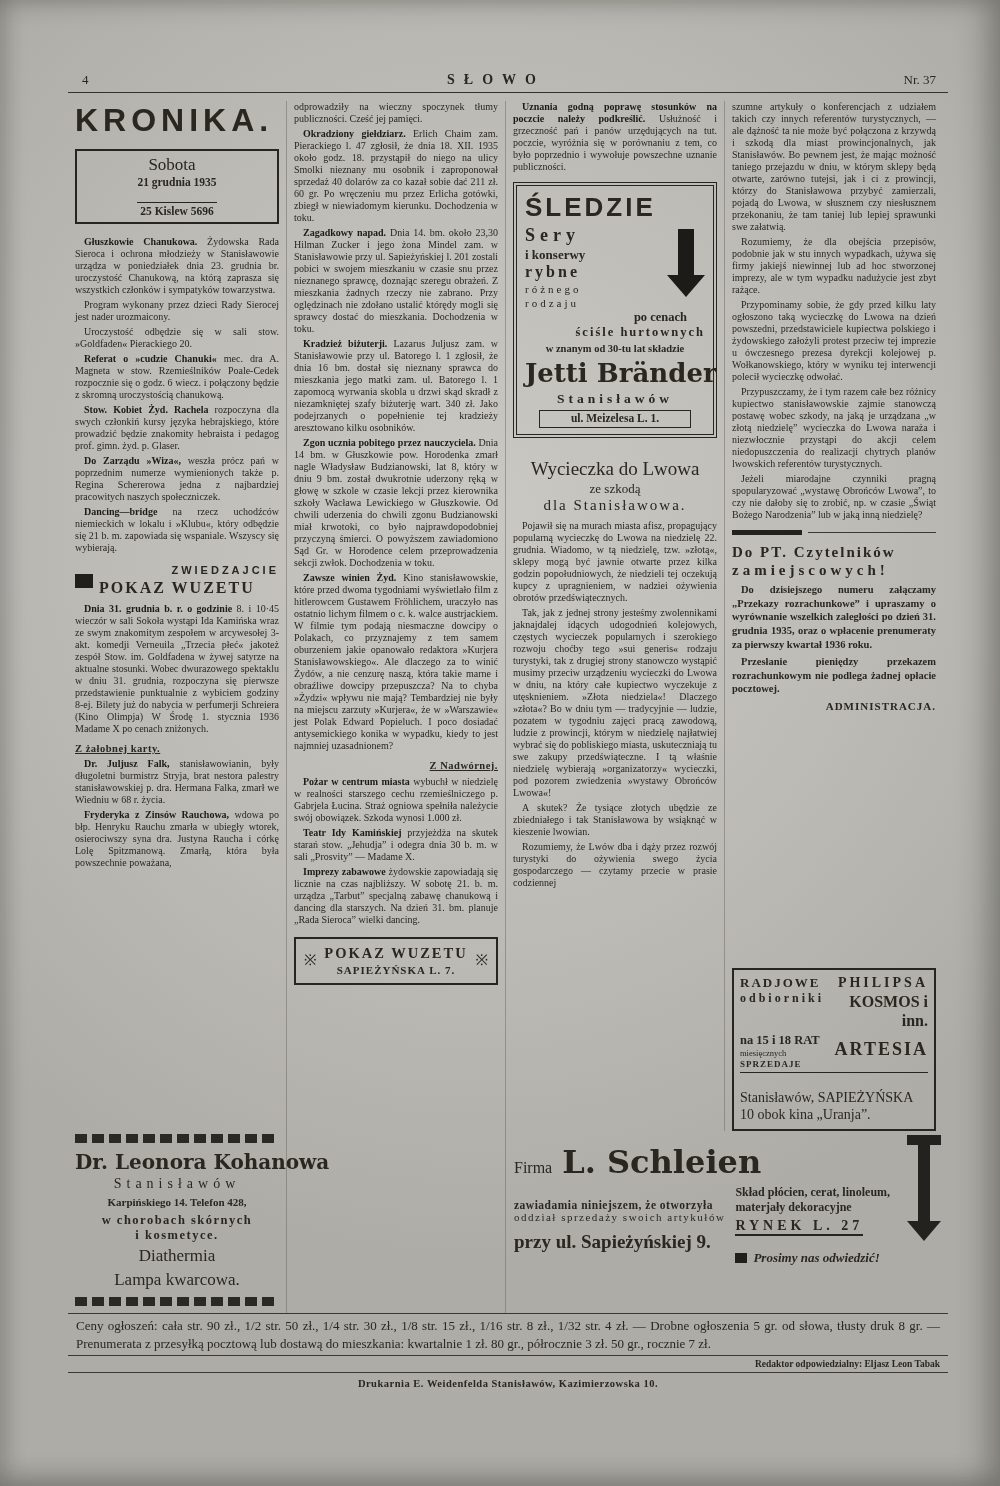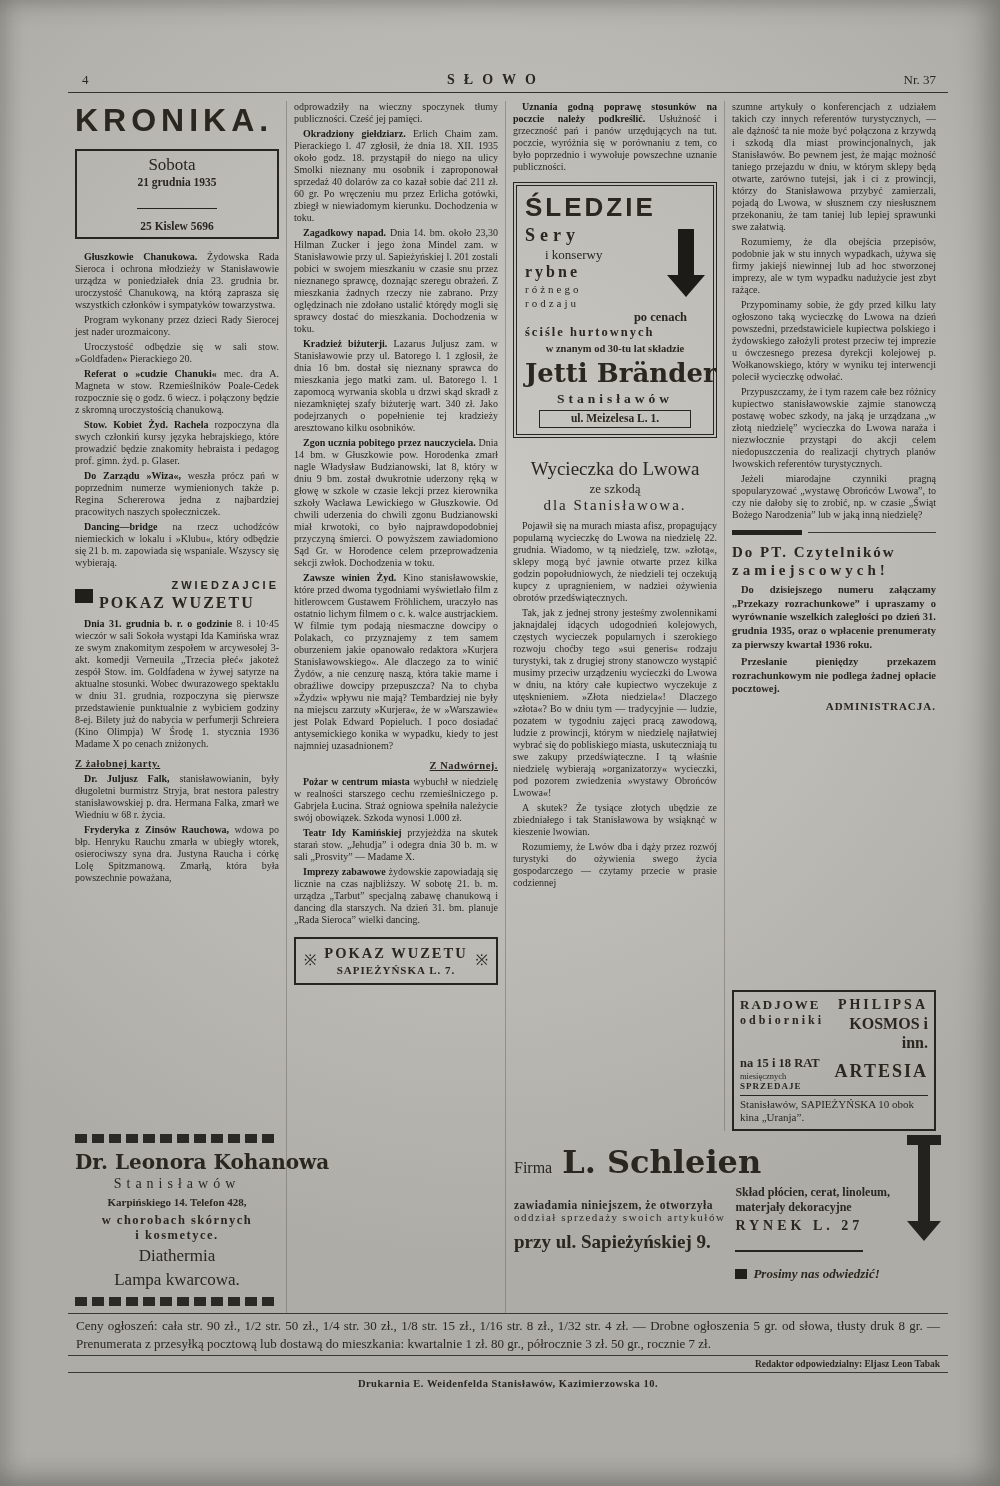--- a/index.html
+++ b/index.html
@@ -32,21 +32,21 @@
   .lead { font-weight:bold; color:#1d1b15; }
   .lead:empty { display:none; }
   .subhead { font-size:10.5px; font-weight:bold; text-decoration:underline; text-align:left; margin:5px 0 3px; letter-spacing:.5px; }
   .subhead.center { text-align:right; }
 
   
   .kronika-title { font-family:"Liberation Sans","DejaVu Sans",sans-serif; font-weight:bold; font-size:32px; letter-spacing:5px; margin:0 0 10px; text-align:left; }
   .datebox { border:2px solid #26251f; display:flex; align-items:center; padding:4px 6px; margin-bottom:12px;flex-direction:column; }
   .db-day { font-size:17px; margin-right:10px; white-space:nowrap; }
   .db-dates { flex:1; text-align:center; font-weight:bold; font-size:11.5px; }
-  .db-d1 { border-bottom:1.5px solid #26251f; padding-bottom:18px; margin-bottom:11px; }
+  .db-d1 { border-bottom:1.5px solid #26251f; padding-bottom:12px; margin-bottom:2px; }
 
   .sq { display:inline-block; width:12px; height:10px; background:#201f1a; }
   .sq.big { width:18px; height:14px; }
 
   .wz-notice { display:flex; gap:6px; align-items:center; margin:7px 0 6px; }
   .wz-text { flex:1; }
   .wz1 { font-family:"Liberation Sans","DejaVu Sans",sans-serif; font-weight:bold; font-size:11px; letter-spacing:3px; text-align:right; }
   .wz2 { font-weight:bold; font-size:16px; letter-spacing:2px; text-align:left; white-space:nowrap; }
 
   .chain { height:9px; margin:7px 0; background:repeating-linear-gradient(90deg,#2a2925 0 12px, rgba(0,0,0,0) 12px 17px); }
@@ -64,28 +64,28 @@
   .orn { font-size:15px; line-height:1; white-space:pre-line; }
   .wb-text { flex:1; text-align:center; }
   .wb1 { font-weight:bold; font-size:14.5px; letter-spacing:2px; white-space:nowrap; }
   .wb2 { font-weight:bold; font-size:11px; letter-spacing:1px; margin-top:2px; white-space:nowrap; }
 
   
   .sledzie { border:4px double #26251f; padding:6px 8px; margin:6px 0 8px; text-align:left; }
   .sl-title { font-family:"Liberation Sans","DejaVu Sans",sans-serif; font-weight:bold; font-size:26px; letter-spacing:3px; }
   .sl-mid { display:flex; justify-content:space-between; margin-top:2px; }
   .sl-sery { font-weight:bold; font-size:18px; letter-spacing:5px; }
-  .sl-kons { font-weight:normal; font-size:13px;margin-left:20px; }
+  .sl-kons { font-weight:bold; font-size:13px; }
   .sl-rybne { font-weight:bold; font-size:16px; letter-spacing:3px; }
   .sl-sp { font-size:11px; letter-spacing:3px; margin-top:1px; }
   .sl-arrow { padding-top:4px; }
   .sl-arrow .shaft { width:16px; height:46px; background:#1c1b17; margin:0 auto; }
   .sl-arrow .head { width:0; height:0; border-left:19px solid transparent; border-right:19px solid transparent; border-top:22px solid #1c1b17; margin:0 auto; }
   .sl-cen { font-weight:bold; font-size:12.5px; text-align:right; padding-right:18px; }
-  .sl-hurt { font-weight:bold; font-size:12.5px; letter-spacing:2px; }
+  .sl-hurt { font-weight:bold; font-size:12.5px; letter-spacing:2px;text-align:right; }
   .sl-znany { font-weight:bold; font-size:10.5px; text-align:center; margin-top:3px; }
   .sl-store { font-family:"DejaVu Serif",serif; font-weight:bold; font-size:26px; text-align:center; margin-top:2px; white-space:nowrap; }
   .sl-city { font-weight:bold; font-size:13.5px; letter-spacing:4px; text-align:center; margin-top:2px; }
   .sl-addr { font-weight:bold; font-size:11.5px; text-align:center; border:1.5px solid #26251f; padding:1px 4px; margin:3px 14px 0; }
 
   
   .wyc1 { font-size:19px; font-weight:normal; text-align:center; margin-top:12px; white-space:nowrap; }
   .wyc2 { font-size:13px; text-align:center; }
   .wyc3 { font-size:15px; letter-spacing:2px; text-align:center; margin-bottom:6px; }
 
@@ -101,34 +101,34 @@
   .radio-ad { border:2px solid #26251f; padding:5px 6px; text-align:left; }
   .r-row1, .r-row2 { display:flex; justify-content:space-between; }
   .r-l1 { font-weight:bold; font-size:13px; letter-spacing:2px; }
   .r-l2 { font-weight:bold; font-size:12px; letter-spacing:3px; }
   .r-b1 { font-weight:bold; font-size:14px; letter-spacing:3px; text-align:right; }
   .r-b2 { font-weight:bold; font-size:16px; text-align:right; }
   .r-inst { font-weight:bold; font-size:12.5px; margin-top:3px; }
   .r-month { font-size:8.5px; }
   .r-sell { font-size:9px; letter-spacing:1px; font-weight:bold; }
   .r-store { font-weight:bold; font-size:18px; letter-spacing:2px; align-self:center; }
-  .r-addr { font-size:11px; border-top:1px solid #26251f; margin-top:3px; padding-top:2px; }
+  .r-addr { font-size:14px; border-top:1px solid #26251f; margin-top:3px; padding-top:17px; }
 
   
   .schleien { position:relative; margin-top:4px; padding:8px 48px 2px 8px; min-height:178px; text-align:left; }
   .s-top { display:flex; align-items:baseline; gap:10px; }
   .s-firma { font-size:16px; }
   .s-name { font-family:"DejaVu Serif",serif; font-weight:bold; font-size:32px; white-space:nowrap; }
   .s-body { display:flex; justify-content:space-between; gap:10px; margin-top:4px; }
   .s-ann1 { font-weight:bold; font-size:11.5px; letter-spacing:.5px; margin-top:14px; white-space:nowrap; }
   .s-ann2 { font-size:11px; letter-spacing:1.5px; white-space:nowrap; }
   .s-addr { font-weight:bold; font-size:19px; margin-top:8px; white-space:nowrap; }
   .s-right { width:200px; text-align:left; }
   .s-desc { font-weight:bold; font-size:12px; line-height:1.25; }
-  .s-rynek { font-weight:bold; font-size:14px; letter-spacing:4px; border-bottom:2px solid #26251f; display:inline-block; margin-top:3px; padding-bottom:16px; }
+  .s-rynek { font-weight:bold; font-size:14px; letter-spacing:4px; border-bottom:2px solid #26251f; display:inline-block; margin-top:3px; padding-bottom:0; }
   .s-close { display:flex; align-items:center; gap:6px; margin-top:14px; }
   .s-close-t { font-weight:bold; font-style:italic; font-size:13px; white-space:nowrap; }
   .big-arrow { position:absolute; right:2px; top:0; }
   .ba-bar { width:34px; height:10px; background:#23221e; margin:0 auto; }
   .ba-shaft { width:12px; height:76px; background:#23221e; margin:0 auto; }
   .ba-head { width:0; height:0; border-left:17px solid transparent; border-right:17px solid transparent; border-top:20px solid #23221e; margin:0 auto; }
 
   
   .f-rule { border-top:1px solid #3a3832; }
   .prices { font-size:13px; line-height:1.35; padding:3px 8px; text-align:justify; }

